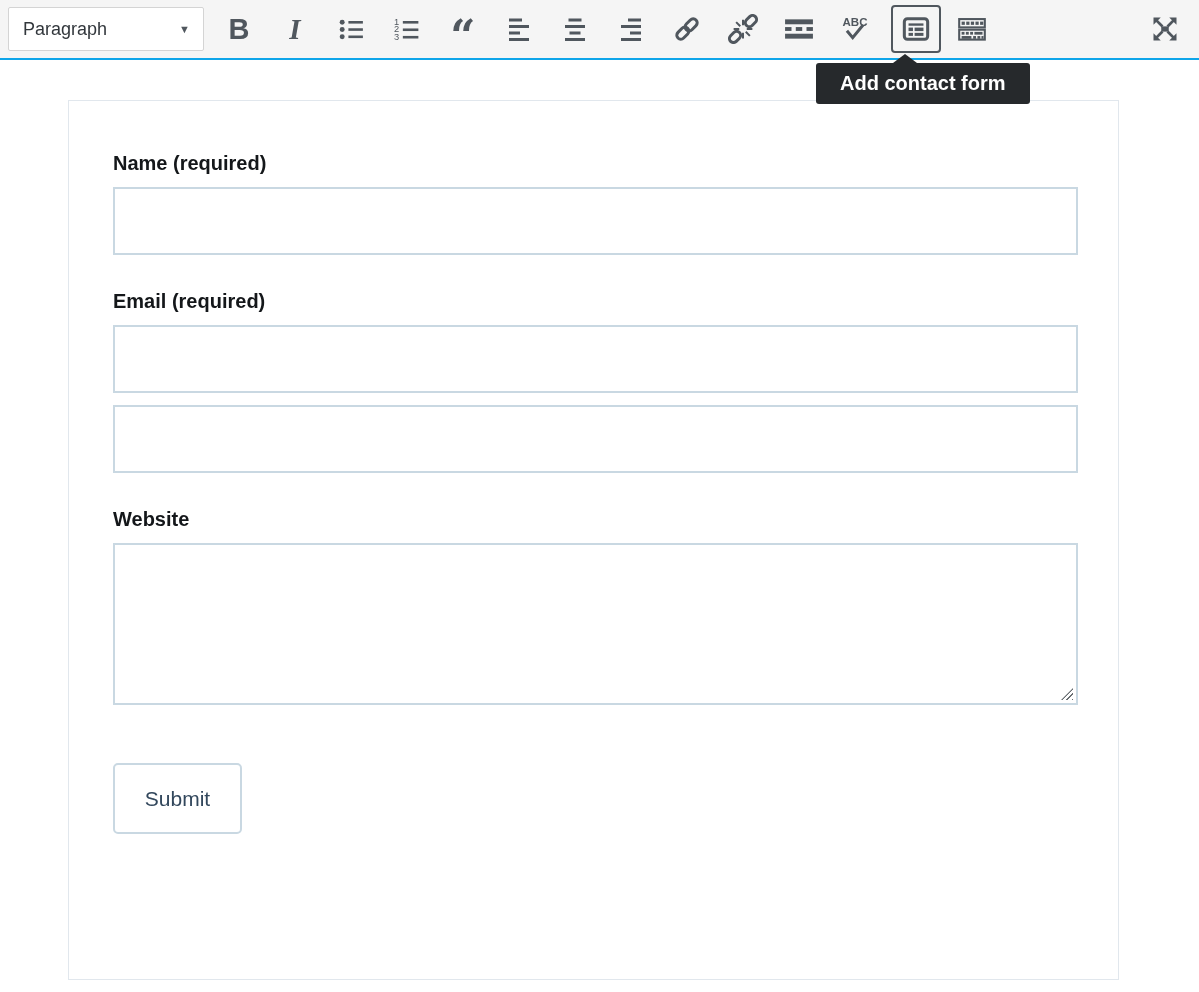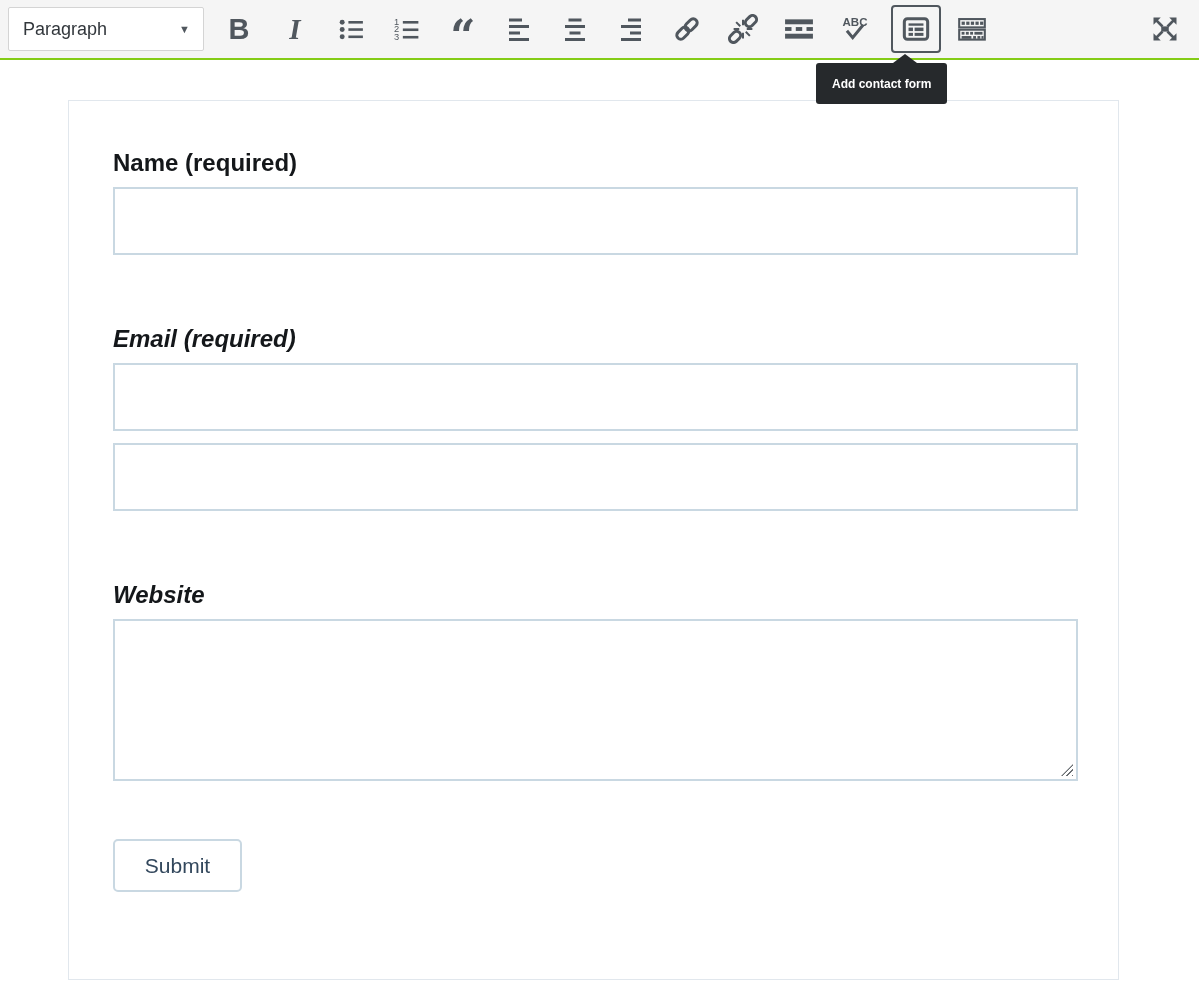--- a/index.html
+++ b/index.html
@@ -1,65 +1,65 @@
 <!DOCTYPE html>
 <html><head>
 <meta charset="utf-8">
 <style>
   html,body{margin:0;padding:0;background:#fff;}
   .page{position:relative;width:1199px;height:992px;background:#ffffff;overflow:hidden;
         font-family:"Liberation Sans",sans-serif;}
 
   
   .toolbar{position:absolute;top:0;left:0;width:1199px;height:60px;background:#f5f5f5;
-           border-bottom:2px solid #84cc16;display:flex;align-items:center;
+           border-bottom:2px solid #0ea5e9;display:flex;align-items:center;
            padding:0 12px 0 8px;box-sizing:border-box;}
   .format-select{width:196px;height:44px;background:#fff;border:1px solid #d4d4d4;border-radius:2px;
            display:flex;align-items:center;justify-content:space-between;
            padding:0 13px 0 14px;box-sizing:border-box;font-size:18px;color:#32373c;
            cursor:pointer;margin-right:7px;flex:0 0 auto;}
   .caret{font-size:11px;color:#50575e;}
   .tbtn{width:56px;height:44px;display:flex;align-items:center;justify-content:center;
         background:transparent;border:none;padding:0;color:#50575e;cursor:pointer;flex:0 0 auto;}
   .tbtn svg{display:block;}
   .tbtn.active{width:50px;height:48px;border:2px solid #50575e;border-radius:4px;
         box-sizing:border-box;margin:0 3px 0 8px;background:#f5f5f5;}
   .glyph-b{font-size:29px;font-weight:800;line-height:1;color:#50575e;}
   .glyph-i{font-family:"Liberation Serif",serif;font-style:italic;font-weight:700;
         font-size:29px;line-height:1;color:#50575e;}
   .glyph-quote{font-family:"DejaVu Serif",serif;font-weight:700;font-size:44px;color:#50575e;
         height:34px;line-height:50px;display:block;overflow:visible;}
   .spacer{flex:1 1 auto;}
 
   
   .tooltip{position:absolute;left:816px;top:63px;height:41px;background:#26292c;color:#fff;
-        border-radius:3px;display:flex;align-items:center;padding:0 16px;font-size:12px;
+        border-radius:3px;display:flex;align-items:center;padding:0 24px;font-size:20px;
         font-weight:600;z-index:20;box-sizing:border-box;}
   .tooltip-arrow{position:absolute;top:-9px;left:77px;width:0;height:0;
         border-left:12px solid transparent;border-right:12px solid transparent;
         border-bottom:9px solid #26292c;}
 
   
   .form-preview{position:absolute;left:68px;top:100px;width:1051px;height:880px;
         background:#fff;border:1px solid #e1e7ed;box-sizing:border-box;
         padding:48px 44px 0 44px;}
-  .field-label{font-size:24px;font-weight:700;color:#14171a;line-height:24px;margin:0;}
+  .field-label{font-size:20px;font-weight:700;color:#14171a;line-height:24px;margin:0;}
   .field-label.first{margin-top:2px;}
-  .field-label.next{margin-top:72px;font-style:italic;}
+  .field-label.next{margin-top:34px;}
   .text-input{display:block;width:965px;height:68px;margin-top:12px;background:#fff;
         border:2px solid #c9d8e2;box-sizing:border-box;font-size:18px;color:#2c3338;
         padding:8px 12px;outline:none;font-family:"Liberation Sans",sans-serif;}
   .textarea-wrap{position:relative;width:965px;height:162px;margin-top:12px;}
   .message-input{display:block;width:965px;height:162px;background:#fff;resize:none;
         border:2px solid #c9d8e2;box-sizing:border-box;font-size:18px;color:#2c3338;
         padding:8px 12px;outline:none;font-family:"Liberation Sans",sans-serif;}
   .resize-handle{position:absolute;right:5px;bottom:5px;width:12px;height:12px;cursor:nwse-resize;
         background:repeating-linear-gradient(135deg,#6a6f73 0 1.4px,transparent 1.4px 4px);
         clip-path:polygon(100% 0,100% 100%,0 100%);}
-  .submit-btn{margin-top:58px;width:129px;height:53px;background:#fff;border:2px solid #c9d8e2;
+  .submit-btn{margin-top:58px;width:129px;height:71px;background:#fff;border:2px solid #c9d8e2;
         border-radius:5px;color:#32475c;font-size:21px;display:flex;align-items:center;
         justify-content:center;cursor:pointer;font-family:"Liberation Sans",sans-serif;
         box-sizing:border-box;}
 </style>
 </head>
 <body>
 
 <div class="page">
 
   <div class="toolbar">

